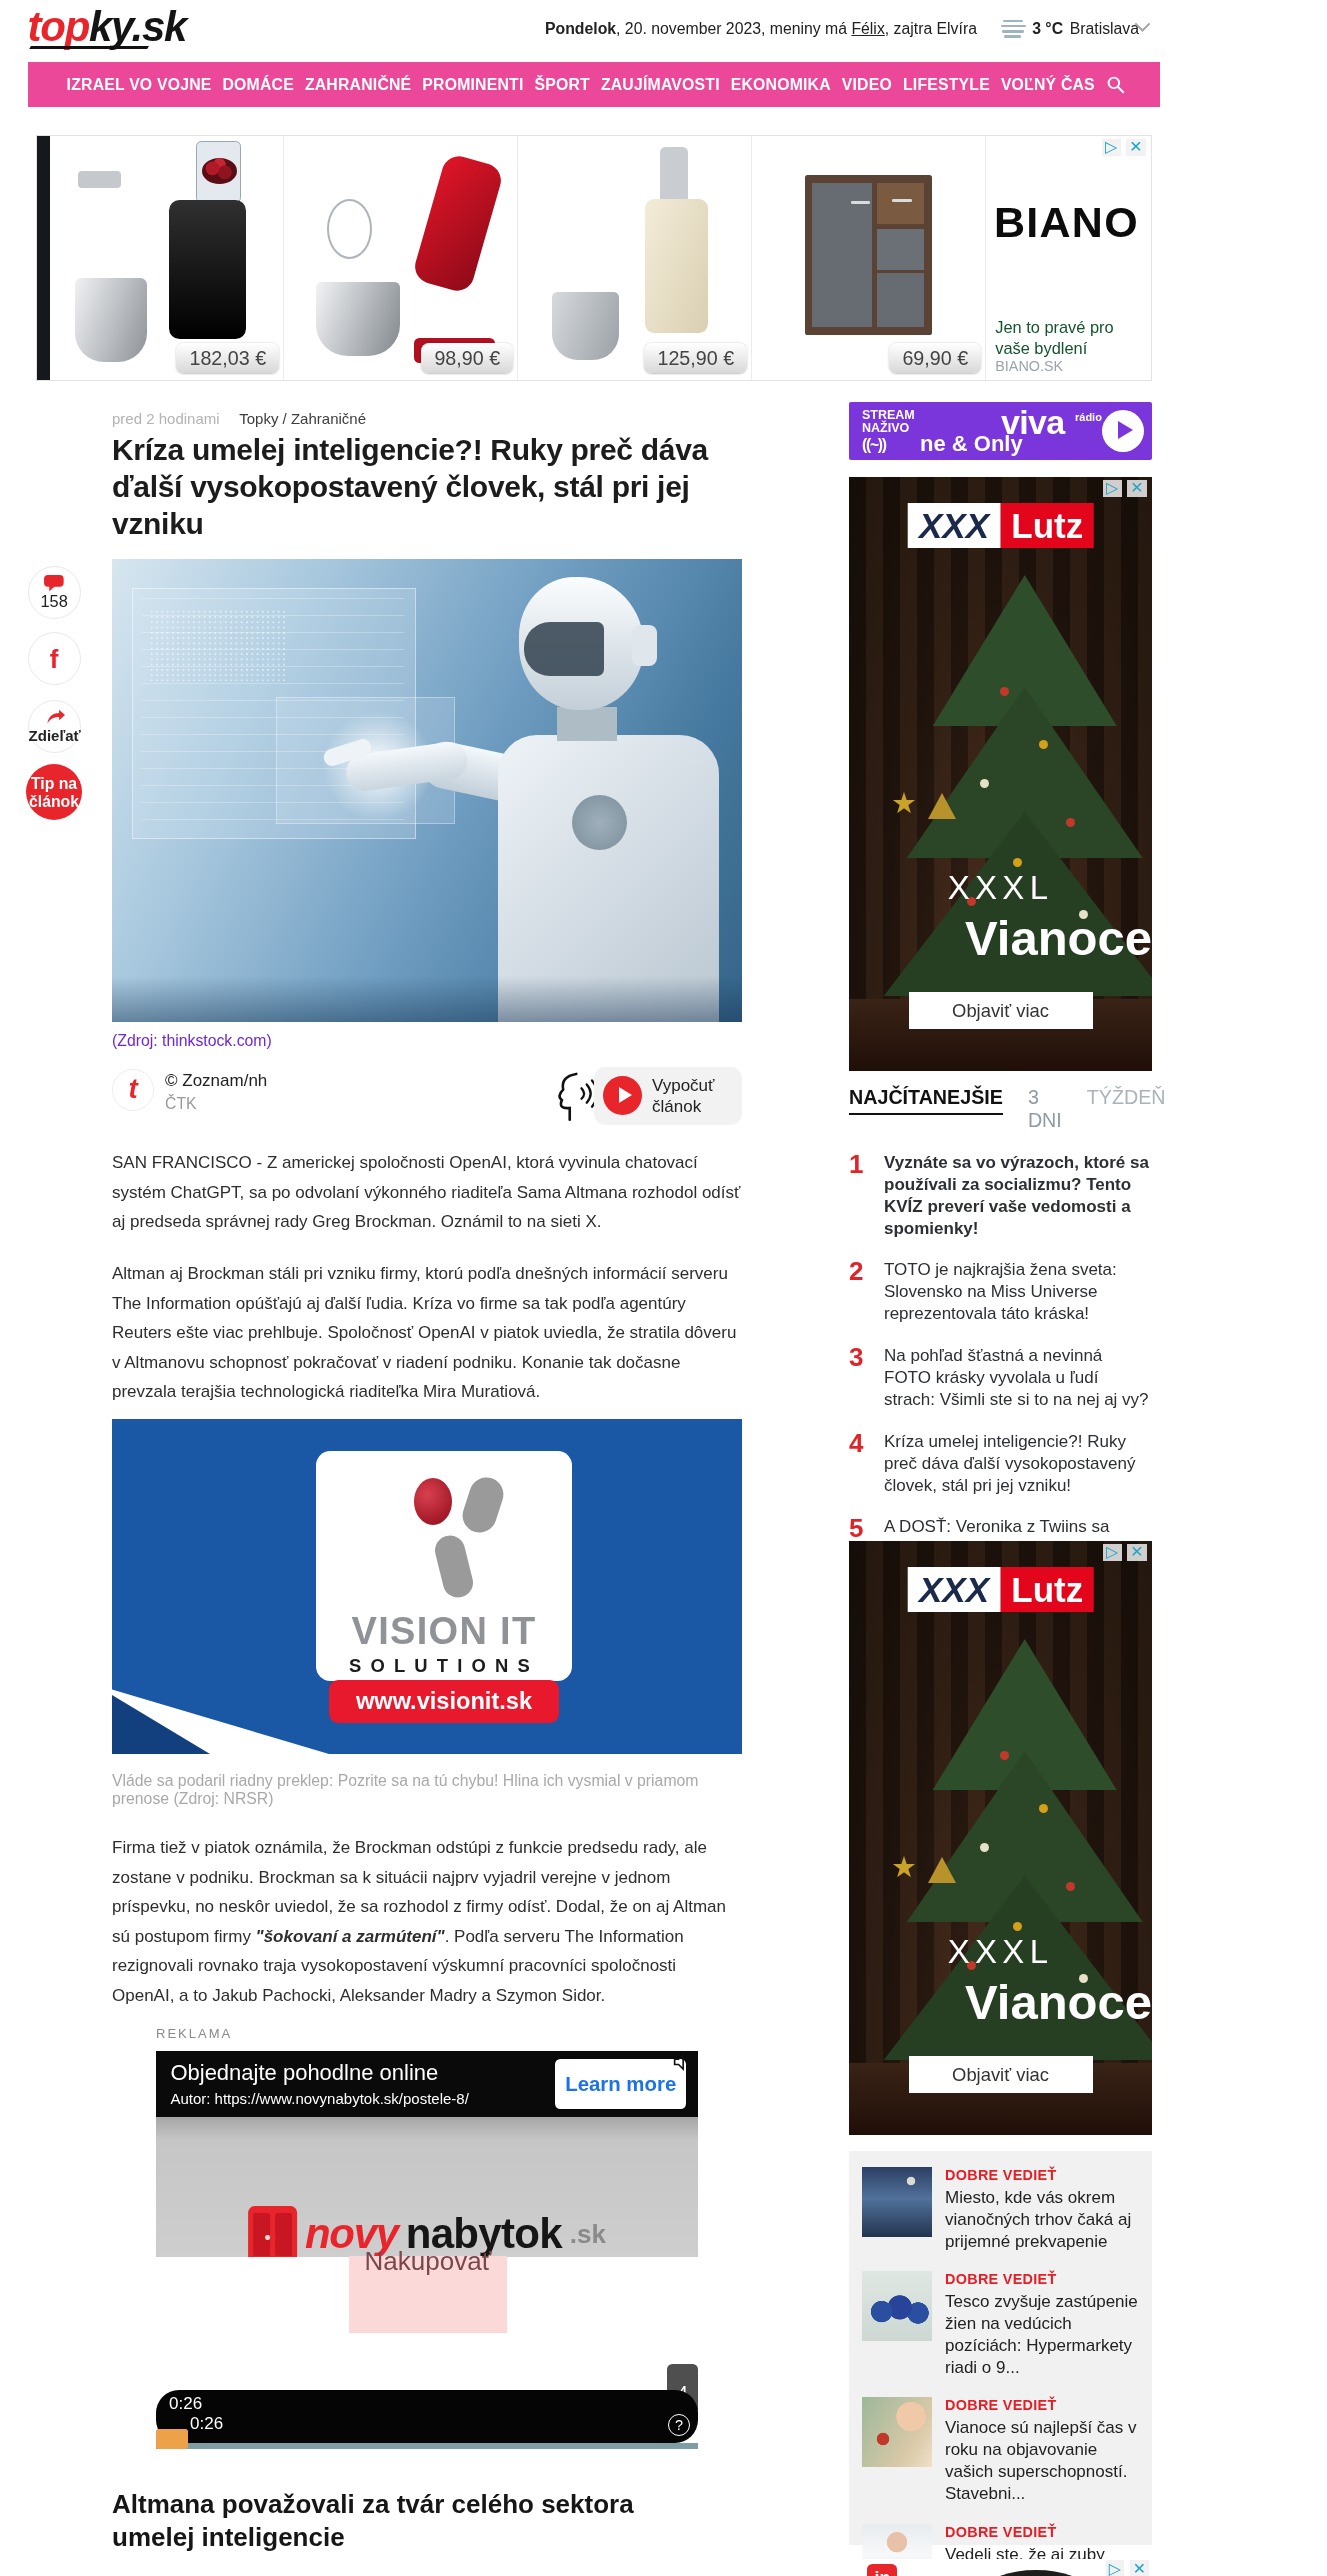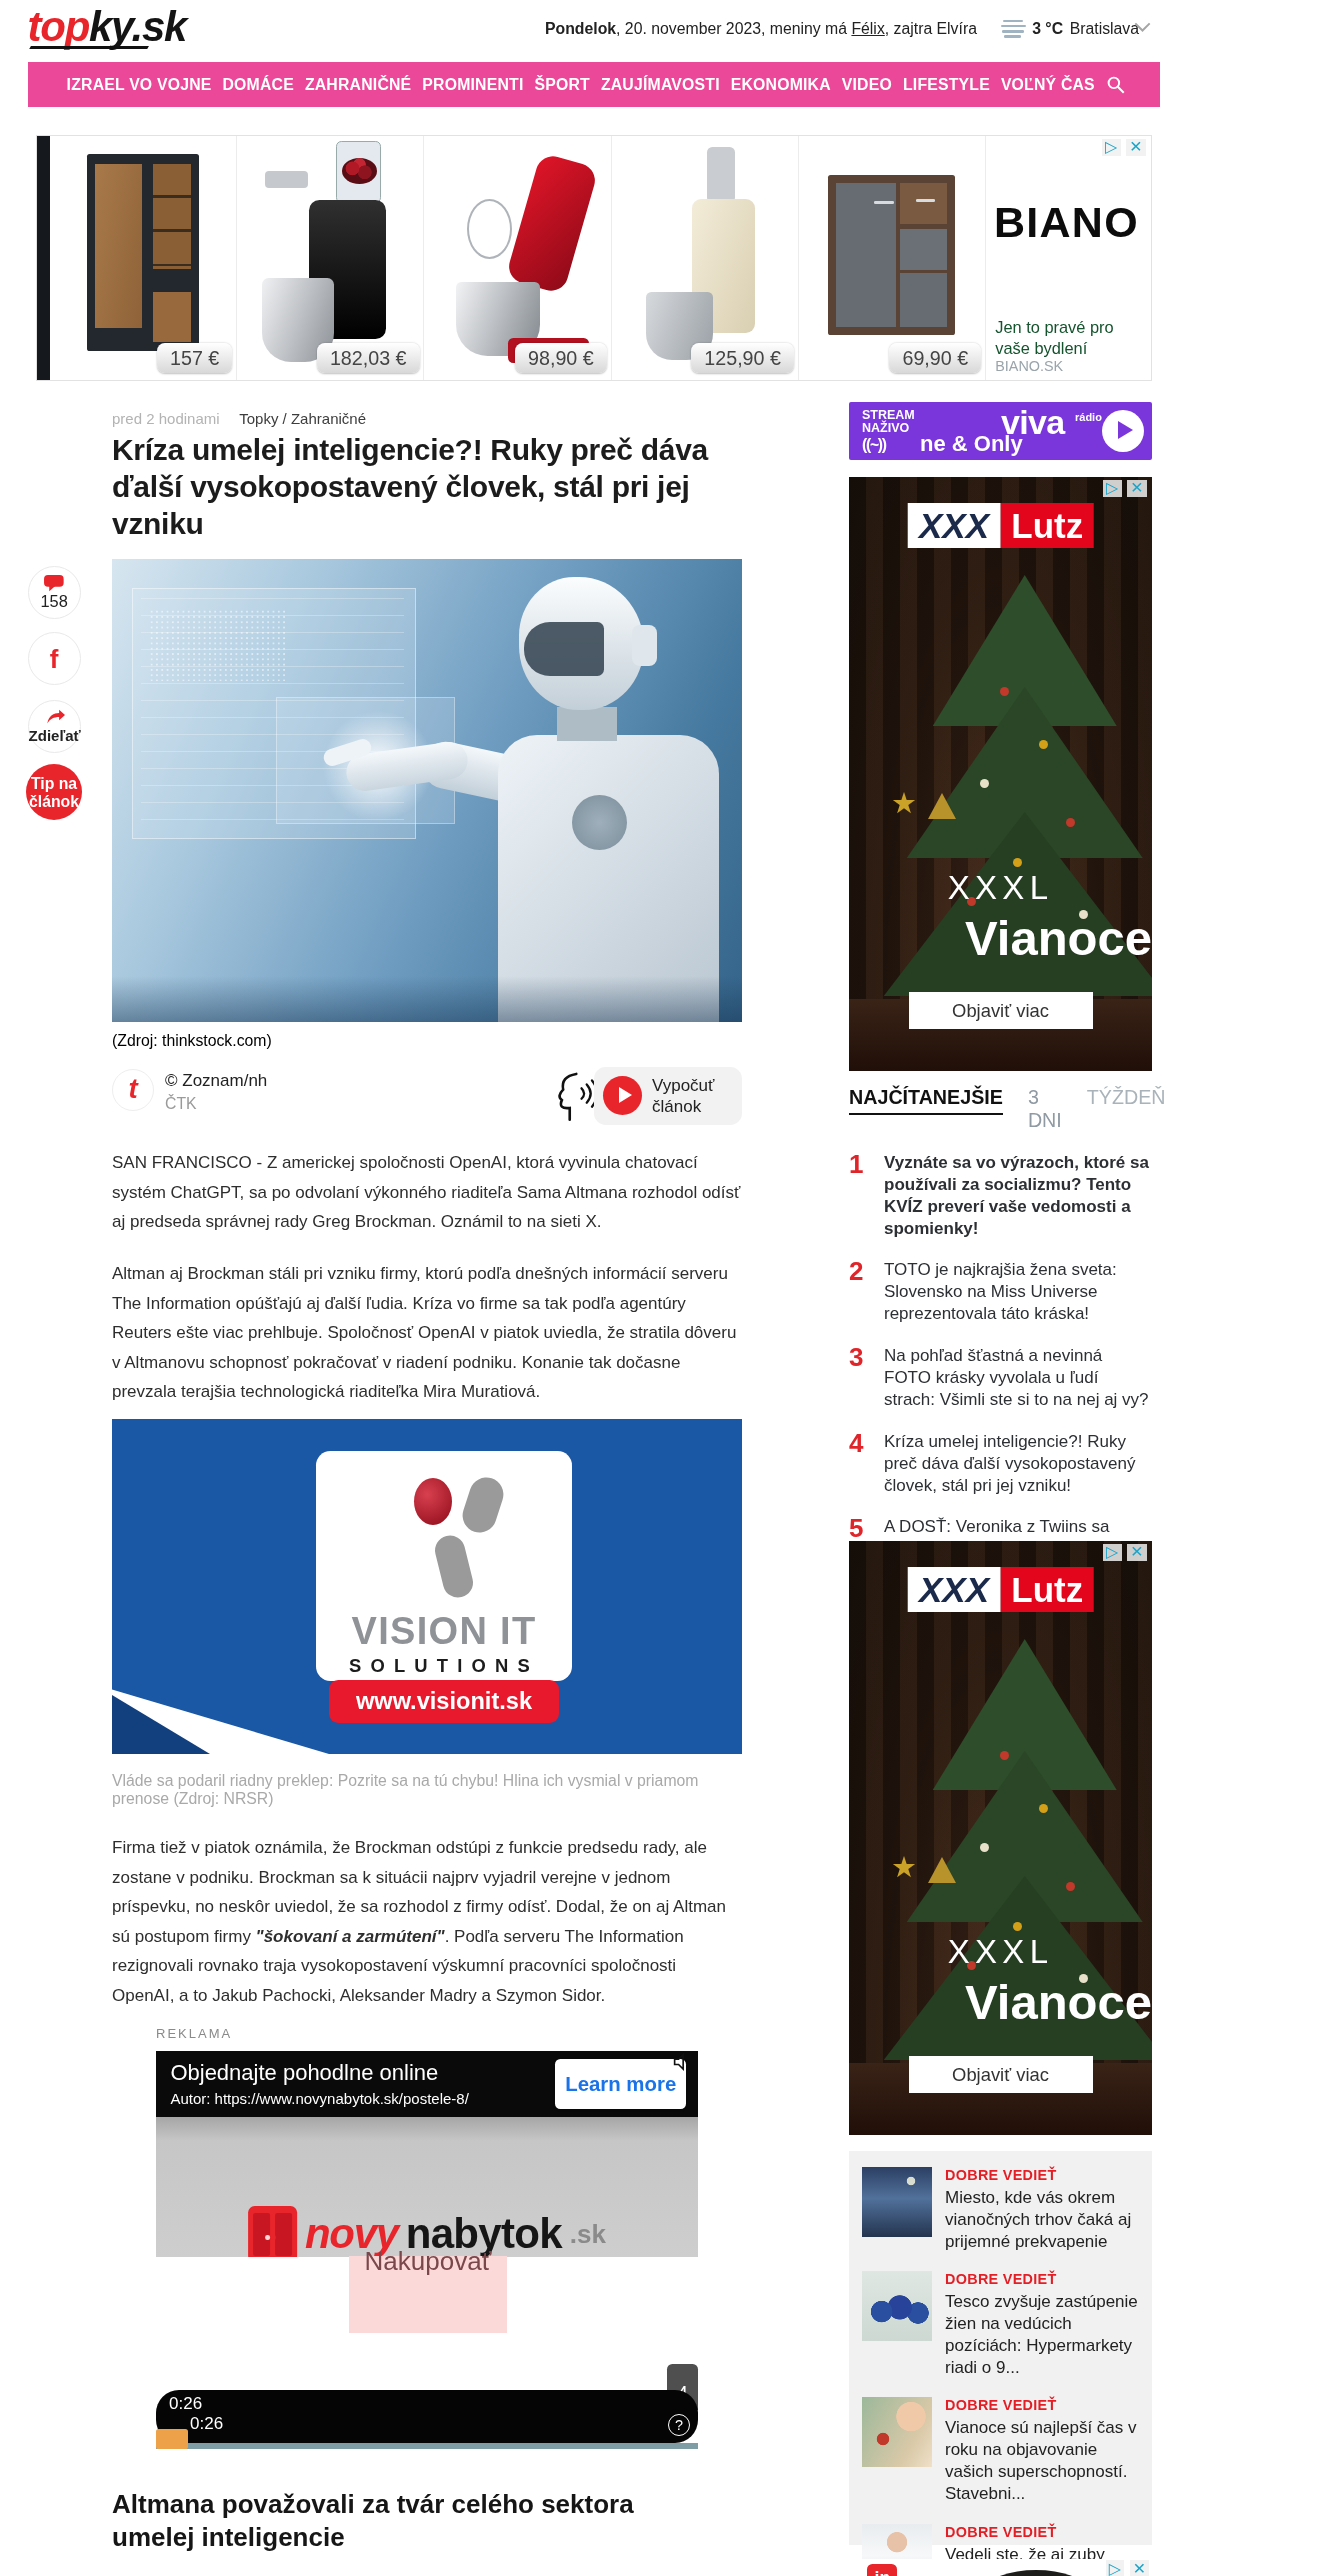--- a/index.html
+++ b/index.html
@@ -110,21 +110,21 @@
             background:linear-gradient(135deg,#eef3f7,#b9c6d1);}
   .rb-chest{position:absolute;left:460px;top:236px;width:55px;height:55px;border-radius:50%;
             background:radial-gradient(#9fb0bc,#7c8e9b);}
   .rb-arm1{position:absolute;left:309px;top:194px;width:155px;height:47px;border-radius:26px;
            background:linear-gradient(#f4f8fb,#c2cfd9);transform:rotate(12deg);}
   .rb-arm2{position:absolute;left:234px;top:189px;width:122px;height:37px;border-radius:19.7px;
            background:linear-gradient(#f4f8fb,#c9d5de);transform:rotate(-8deg);}
   .rb-finger{position:absolute;left:211px;top:185px;width:49px;height:17px;border-radius:10.5px;background:#eef3f7;transform:rotate(-18deg);}
   .hero-floor{position:absolute;left:0;bottom:0;width:100%;height:46px;background:linear-gradient(rgba(20,50,80,0),rgba(20,50,80,.45));}
 
-  .caption{position:absolute;left:112px;top:1032px;font-size:15.8px;color:#000000;}
+  .caption{position:absolute;left:112px;top:1032px;font-size:15.8px;color:#6d28d9;}
   .avatar{position:absolute;left:112px;top:1069px;width:42px;height:42px;border-radius:50%;border:1.3px solid #eee;
           box-sizing:border-box;background:#fff;text-align:center;font-size:27.6px;font-weight:700;font-style:italic;color:#e8252b;line-height:38px;}
   .author{position:absolute;left:165px;top:1071px;font-size:17px;color:#222;}
   .agency{position:absolute;left:165px;top:1095px;font-size:15.8px;color:#9a9a9a;}
   .listen{position:absolute;left:594px;top:1067px;width:148px;height:58px;background:#f2f2f2;border-radius:11.8px;cursor:pointer;}
   .listen .pl{position:absolute;left:9.2px;top:9.2px;width:39px;height:39px;border-radius:50%;background:#e8252b;}
   .listen .pl::after{content:"";position:absolute;left:15.8px;top:11px;border-left:13px solid #fff;
                      border-top:8.5px solid transparent;border-bottom:8.5px solid transparent;}
   .listen .txt{position:absolute;left:58px;top:7.9px;font-size:17px;line-height:21px;color:#222;}
   .faceicon{position:absolute;left:550px;top:1070px;}
@@ -284,28 +284,20 @@
       <svg width="19.7" height="19.7" viewBox="0 0 30 30">
           <circle cx="12" cy="12" r="8" fill="none" stroke="#fff" stroke-width="3"></circle>
           <line x1="18" y1="18" x2="27" y2="27" stroke="#fff" stroke-width="3"></line>
         </svg>
     </span>
   </div>
 
   <div class="adbanner">
     <div class="ad-edge"></div>
     <div class="prod">
-      <div class="w-frame">
-          <div class="w-left"></div>
-          <div class="w-right"></div>
-          <div class="w-drawer"></div>
-        </div>
-      <span class="price">157 €</span>
-    </div>
-    <div class="prod">
       <div>
         <div class="bm-jar"></div>
           <div class="bm-berries"></div>
           <div class="bm-body"></div>
           <div class="bm-grind"></div>
           <div class="bm-bowl"></div>
       </div>
       <span class="price">182,03 €</span>
     </div>
     <div class="prod">

